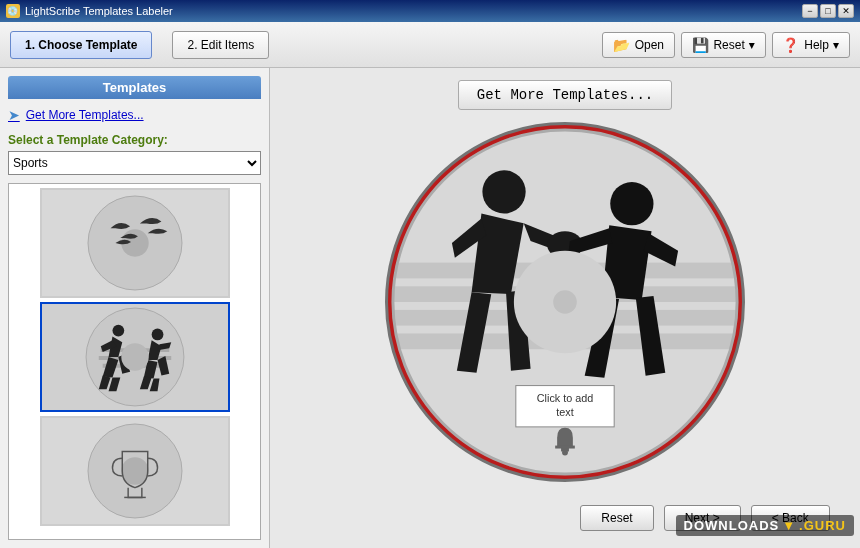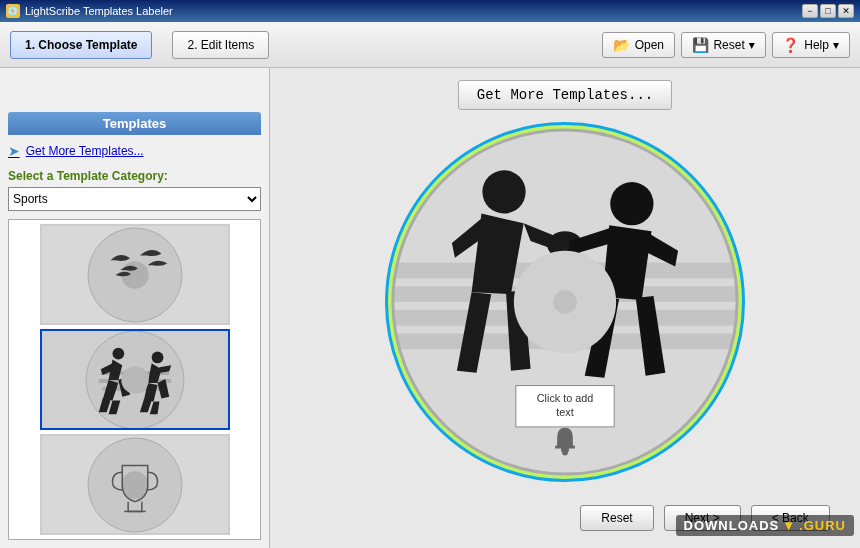--- a/index.html
+++ b/index.html
@@ -120,21 +120,20 @@
     }
     .templates-header {
       background: linear-gradient(to bottom, #6a9ed8, #4a7ec0);
       color: white;
       text-align: center;
       padding: 4px 0;
       font-size: 13px;
       font-weight: bold;
       border-radius: 3px 3px 0 0;
       margin-bottom: 6px;
-      margin-top: 36px;
     }
     .get-more-btn {
       display: flex;
       align-items: center;
       gap: 6px;
       cursor: pointer;
       color: #0000cc;
       text-decoration: underline;
       margin-bottom: 8px;
       padding: 2px 0;
@@ -221,22 +220,22 @@
     
     .cd-large-container {
       position: relative;
       width: 360px;
       height: 360px;
     }
     .cd-large {
       width: 360px;
       height: 360px;
       border-radius: 50%;
-      border: 3px solid #0ea5e9;
-      background: #bef264;
+      border: 3px solid #737373;
+      background: #b91c1c;
       position: relative;
       overflow: hidden;
       display: flex;
       align-items: center;
       justify-content: center;
     }
 
     
     .cd-stripes {
       position: absolute;

